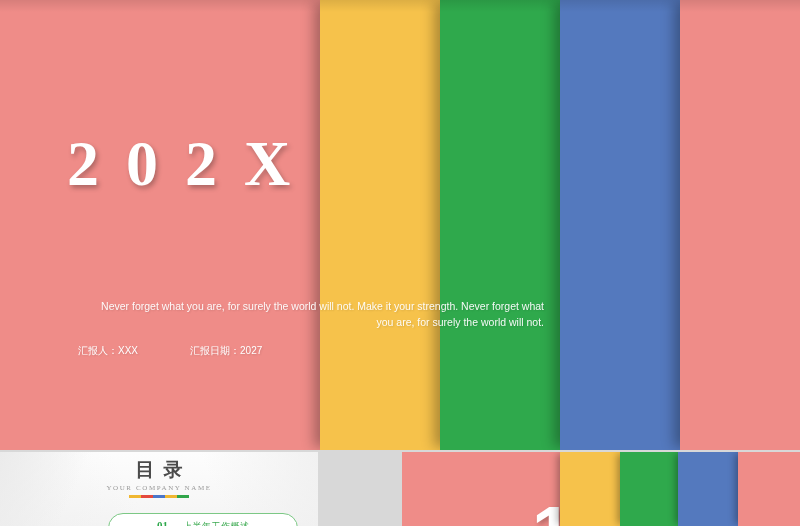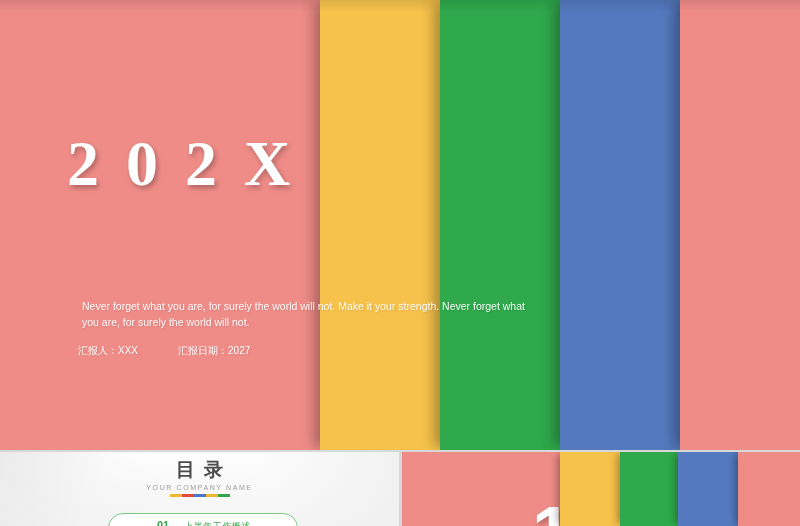--- a/index.html
+++ b/index.html
@@ -14,20 +14,21 @@
     overflow: hidden;
   }
 
   
   .cover {
     position: absolute;
     left: 0; top: 0;
     width: 800px; height: 450px;
     background: #ef8c88;
     overflow: hidden;
+    text-align: right;
   }
   .cover::before {
     content: "";
     position: absolute;
     left: 0; top: 0; right: 0; height: 12px;
     background: linear-gradient(rgba(0,0,0,0.10), rgba(0,0,0,0));
     z-index: 20;
     pointer-events: none;
   }
   .stripe {
@@ -71,43 +72,44 @@
     width: 462px;
     font-size: 10.5px;
     line-height: 1.55;
     color: rgba(255,255,255,0.95);
     text-shadow: 1px 1px 2px rgba(0,0,0,0.12);
   }
   .meta {
     position: absolute;
     left: 78px; top: 344px;
     display: flex;
-    gap: 40px;
+    gap: 52px;
     font-size: 10px;
     color: #ffffff;
     text-shadow: 1px 1px 2px rgba(0,0,0,0.12);
   }
 
   
   .thumb {
     position: absolute;
     top: 452px;
     height: 74px;
     overflow: hidden;
   }
 
   
   .thumb-toc {
     left: 0;
-    width: 399px;
+    width: 318px;
     background:
       linear-gradient(115deg, rgba(234,234,234,0.9) 0%, rgba(255,255,255,0) 26%),
       linear-gradient(246deg, rgba(238,238,238,0.8) 0%, rgba(255,255,255,0) 34%),
       linear-gradient(62deg,  rgba(240,240,240,0.6) 8%, rgba(255,255,255,0) 42%),
       linear-gradient(180deg, #fdfdfd 0%, #f4f4f4 100%);
+    font-family: Liberation Serif, serif;
   }
   .toc-title {
     margin-top: 5px;
     text-align: center;
     font-size: 19px;
     font-weight: bold;
     letter-spacing: 9px;
     text-indent: 9px;
     color: #4b4b4b;
   }

